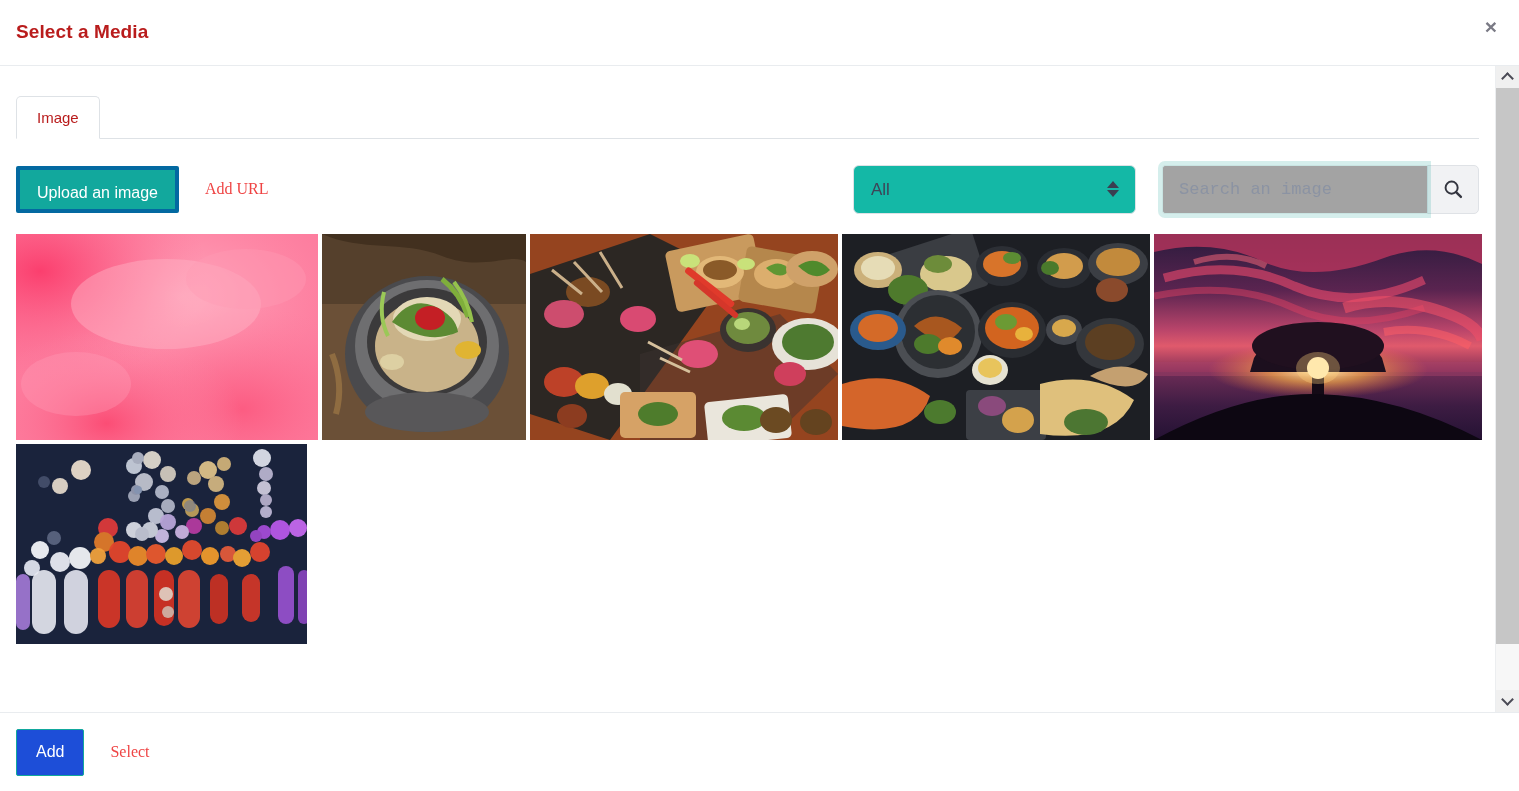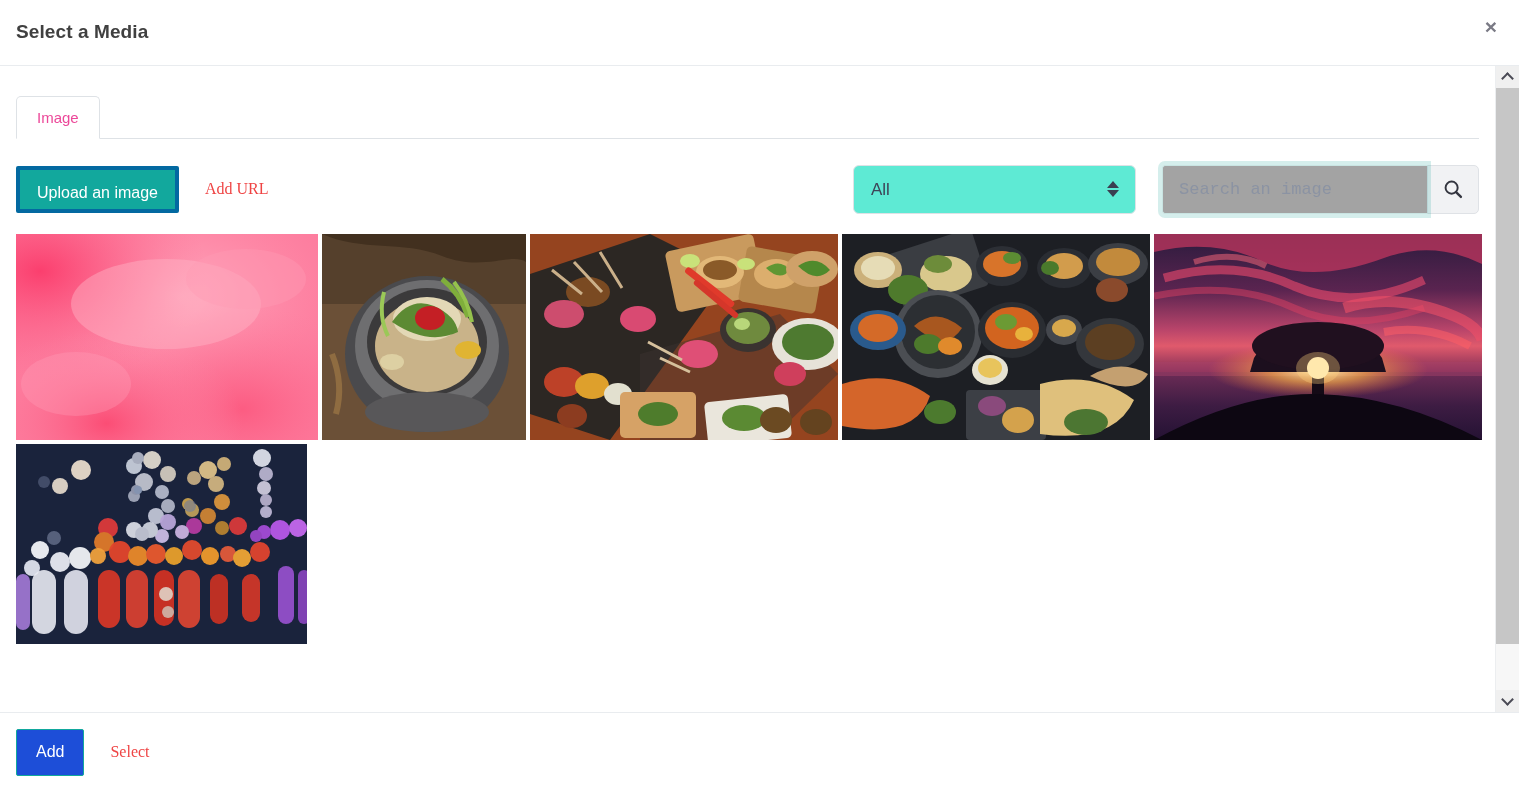--- a/index.html
+++ b/index.html
@@ -26,21 +26,21 @@
     height: 66px;
     flex: 0 0 66px;
     border-bottom: 1px solid #e9ecef;
     display: flex;
     align-items: center;
     padding: 0 20px 0 16px;
   }
   .modal-title {
     font-size: 19px;
     font-weight: bold;
-    color: #404040;
+    color: #b91c1c;
     letter-spacing: 0.1px;
     line-height: 1.2;
   }
   .close-btn {
     position: absolute;
     right: 14px;
     top: 12px;
     width: 28px;
     height: 28px;
     display: flex;
@@ -74,21 +74,21 @@
   .tabs {
     display: flex;
     align-items: flex-end;
     height: 48px;
     margin-top: 25px;
     border-bottom: 1px solid #dee2e6;
   }
   .tab {
     padding: 11px 20px 11px 20px;
     font-size: 15px;
-    color: #ec4899;
+    color: #b91c1c;
     background: #ffffff;
     border: 1px solid #dee2e6;
     border-bottom: 1px solid #ffffff;
     border-radius: 5px 5px 0 0;
     margin-bottom: -1px;
     cursor: pointer;
     line-height: 1.3;
   }
 
   
@@ -129,21 +129,21 @@
     position: relative;
     width: 283px;
     height: 49px;
     margin-right: 26px;
   }
   .form-select {
     width: 100%;
     height: 100%;
     border: 1px solid #dee2e6;
     border-radius: 6px;
-    background: #5eead4;
+    background: #14b8a6;
     font-size: 17px;
     color: #3d4457;
     padding: 0 36px 0 17px;
     appearance: none;
     -webkit-appearance: none;
     font-family: "Liberation Sans", sans-serif;
     cursor: pointer;
   }
   .select-stepper {
     position: absolute;

